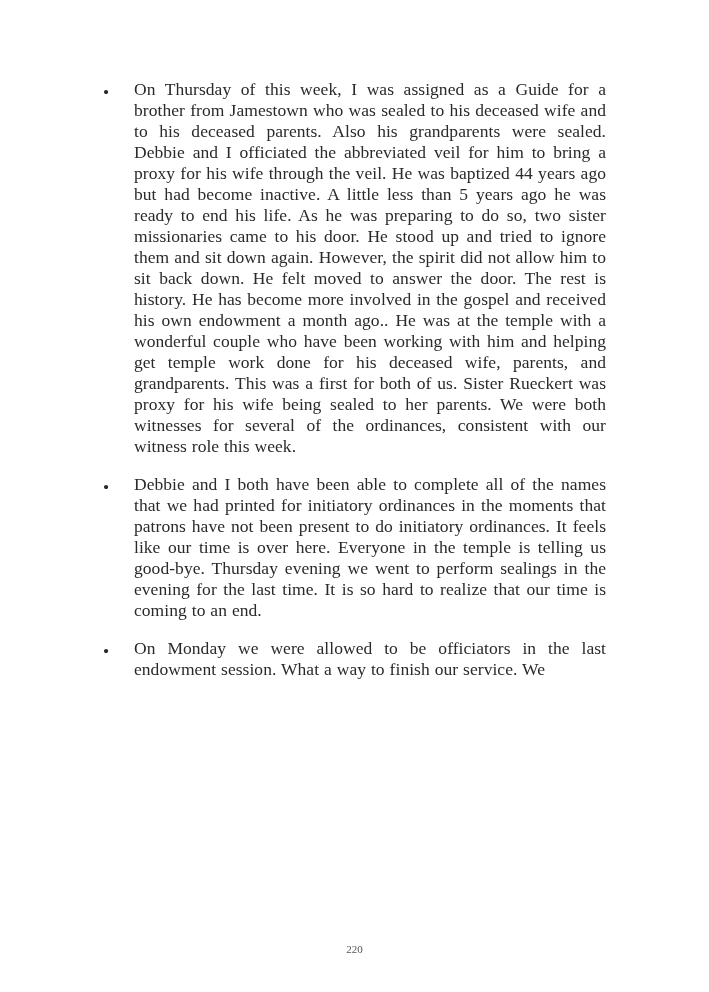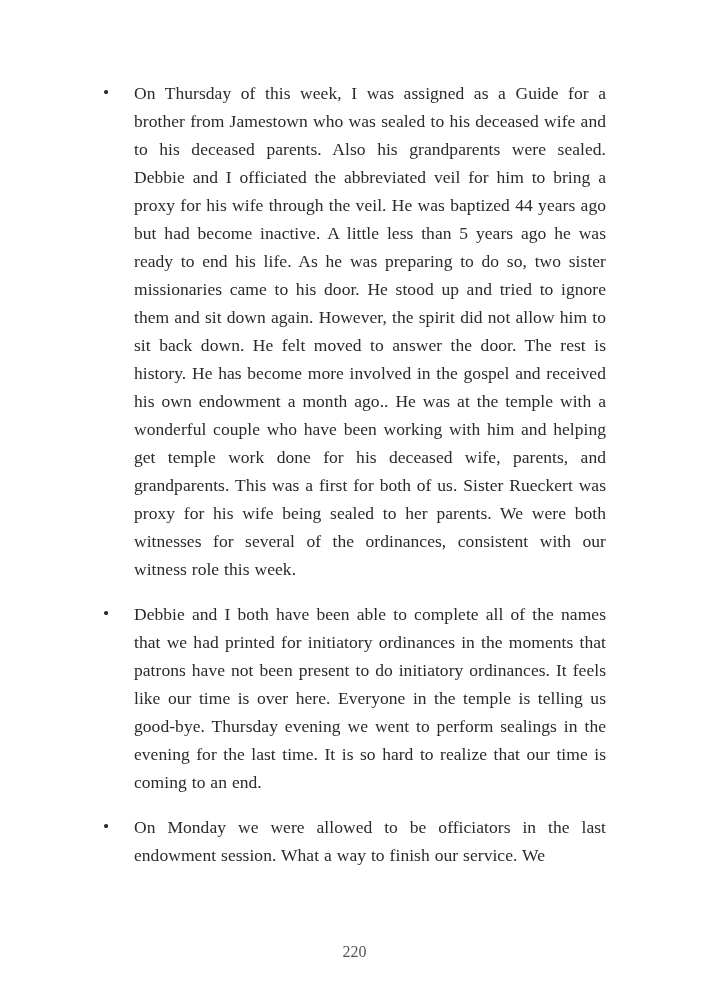--- a/index.html
+++ b/index.html
@@ -40,32 +40,32 @@
     .bullet-dot {
       position: absolute;
       left: 3px;
       top: 0;
       font-size: 17.5px;
       line-height: 26.7px;
     }
     .bullet-text {
       display: block;
       font-size: 17.5px;
-      line-height: 28px;
+      line-height: 21px;
       text-align: justify;
       letter-spacing: 0.05px;
       word-spacing: 0.5px;
     }
     .page-number {
       position: absolute;
       left: 0;
       width: 709px;
       top: 943px;
       text-align: center;
-      font-size: 16px;
+      font-size: 11px;
       color: #555555;
     }
   </style>
 </head>
 <body>
 
 <div class="page">
   <ul class="bullet-list">
     <li class="bullet-item">
       <span class="bullet-dot">•</span>

